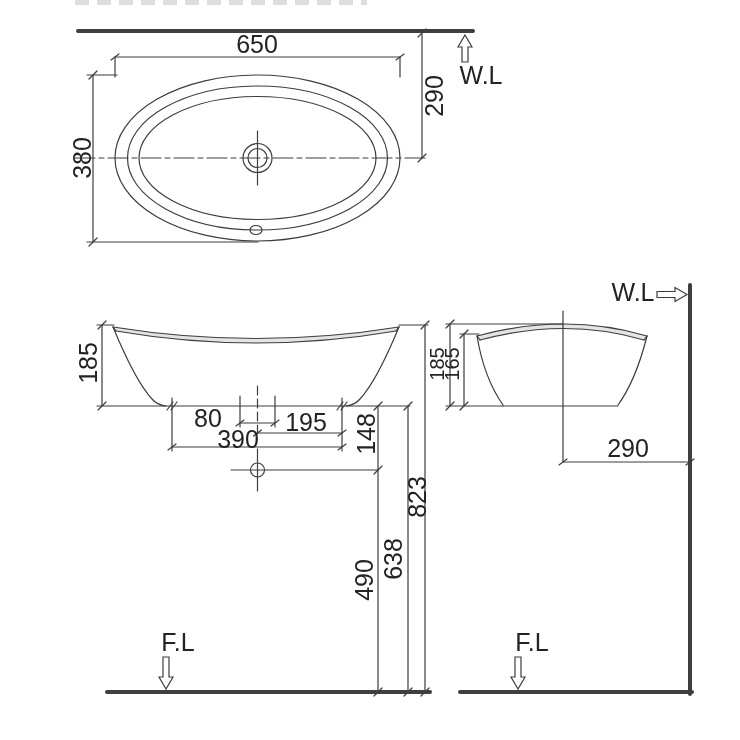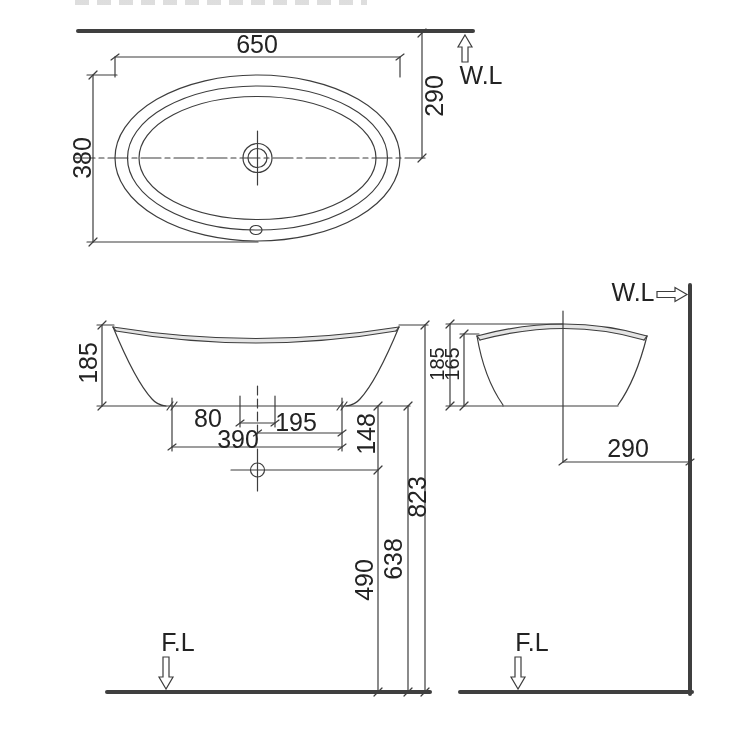--- a/index.html
+++ b/index.html
@@ -192,21 +192,21 @@
     </g>
   </svg>
 
   <span class="dim" style="left:257px;top:44px">650</span>
   <span class="dim v" style="left:82px;top:158px">380</span>
   <span class="dim v" style="left:434px;top:96px">290</span>
   <span class="dim" style="left:481px;top:75px">W.L</span>
 
   <span class="dim v" style="left:88px;top:363px">185</span>
   <span class="dim" style="left:208px;top:418px">80</span>
-  <span class="dim" style="left:296px;top:422px">195</span>
+  <span class="dim" style="left:306px;top:422px">195</span>
   <span class="dim" style="left:238px;top:439px">390</span>
   <span class="dim v" style="left:366px;top:434px">148</span>
   <span class="dim v" style="left:417px;top:497px">823</span>
   <span class="dim v" style="left:393px;top:559px">638</span>
   <span class="dim v" style="left:364px;top:580px">490</span>
   <span class="dim" style="left:178px;top:642px">F.L</span>
 
   <span class="dim v small" style="left:437px;top:364px">185</span>
   <span class="dim v small" style="left:452px;top:364px">165</span>
   <span class="dim" style="left:628px;top:448px">290</span>

